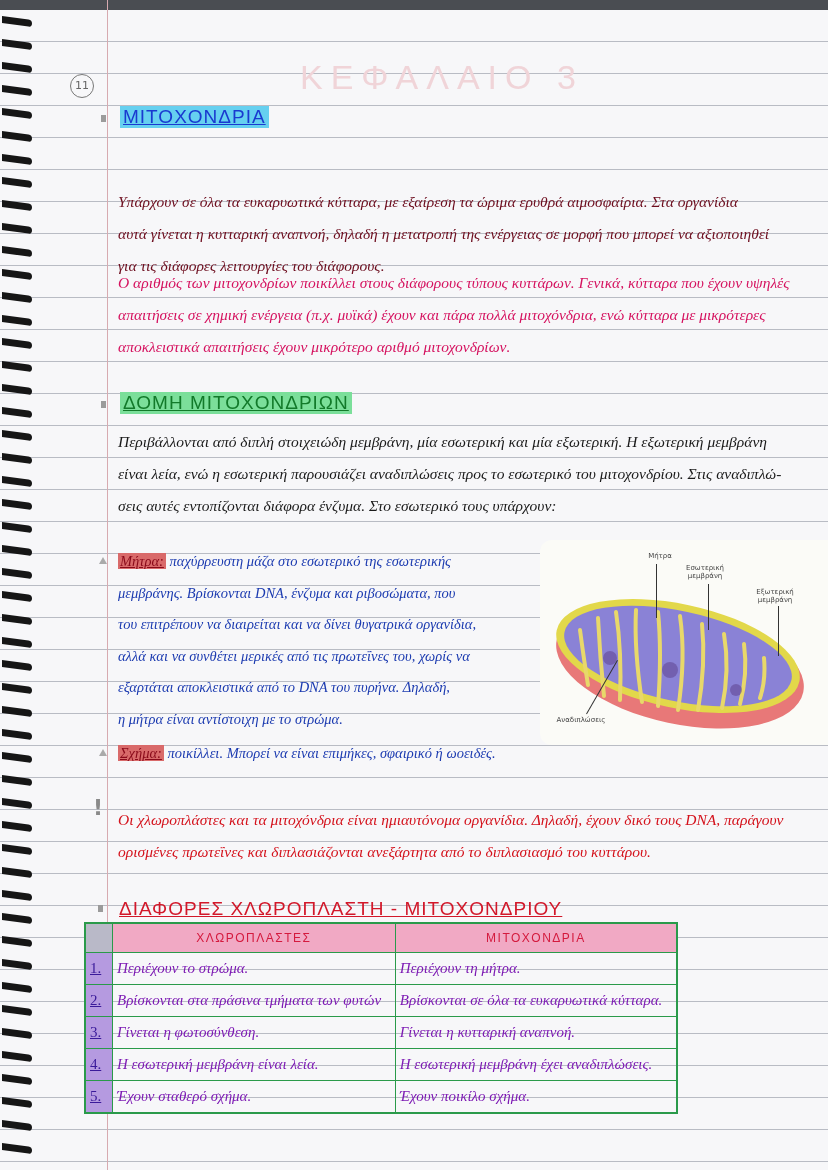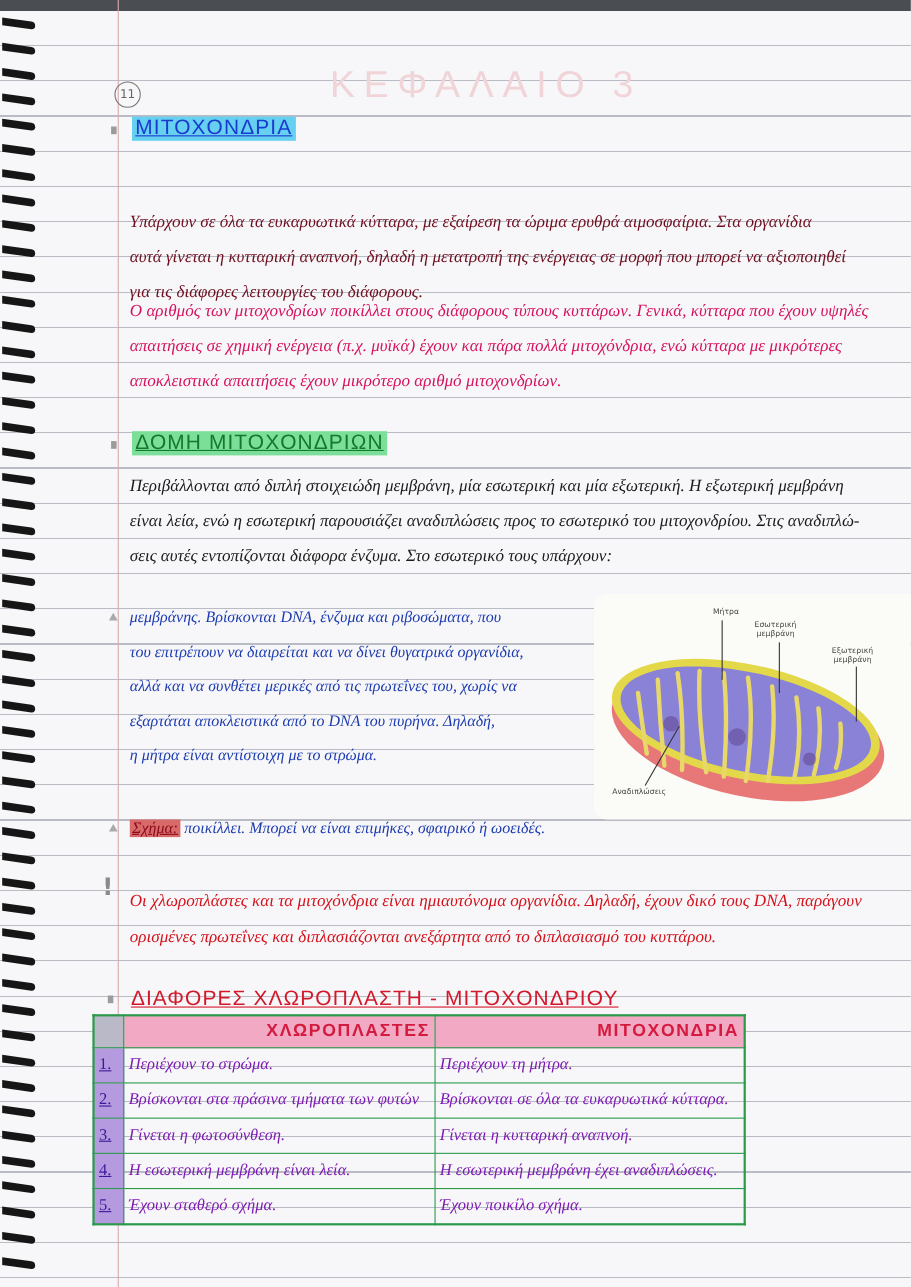--- a/index.html
+++ b/index.html
@@ -6,41 +6,41 @@
   body{width:828px;height:1170px;overflow:hidden;background:#f4f4f6;position:relative;font-family:"DejaVu Sans",sans-serif;}
   .page{position:absolute;left:0;top:0;width:828px;height:1170px;
     background-color:#f7f7f9;
     background-image:repeating-linear-gradient(to bottom, transparent 0, transparent 31px, #b9bcc4 31px, #b9bcc4 32px);
     background-position:0 10px;}
   .topband{position:absolute;left:0;top:0;width:828px;height:10px;background:#4a4d52;}
   .margin-line{position:absolute;left:107px;top:0;width:1px;height:1170px;background:#d7aab0;}
   .spiral{position:absolute;left:0;top:10px;width:34px;height:1160px;}
   .ring{position:absolute;left:2px;width:30px;height:7px;background:#161616;border-radius:0 6px 6px 0;transform:skewY(8deg);}
   .ghost{position:absolute;left:300px;top:58px;font-family:"Liberation Sans",sans-serif;font-size:34px;letter-spacing:8px;color:#f0d4d8;}
-  .pagenum{position:absolute;left:104px;top:74px;width:22px;height:22px;border:1.5px solid #777;border-radius:50%;font-size:11px;line-height:22px;text-align:center;color:#666;}
+  .pagenum{position:absolute;left:70px;top:74px;width:22px;height:22px;border:1.5px solid #777;border-radius:50%;font-size:11px;line-height:22px;text-align:center;color:#666;}
   .bullet{position:absolute;width:5px;height:7px;background:#9b9b9b;}
   .bullet.tri{width:0;height:0;background:none;border-left:4px solid transparent;border-right:4px solid transparent;border-bottom:7px solid #aaa;}
   .excl{position:absolute;font-size:22px;color:#8a8a8a;font-weight:bold;}
   .h{position:absolute;font-family:"Liberation Sans",sans-serif;font-size:19px;letter-spacing:1px;text-decoration:underline;padding:0 3px;}
   .h1{left:120px;top:106px;color:#1a3ad0;background:#66d0f0;}
   .h2{left:120px;top:392px;color:#127a2a;background:#7bdf9a;}
   .h3{left:116px;top:898px;color:#d2182a;}
   .p{position:absolute;font-family:"Liberation Serif",serif;font-style:italic;font-size:15.5px;line-height:32px;white-space:nowrap;}
   .maroon{color:#6d0d1e;margin-top:46px;}
   .magenta{color:#d5125f;}
   .black{color:#1a1a1a;}
   .blue{color:#1c3bb0;}
   .red{color:#d4121c;}
   .term{background:#d96a6a;color:#8a0a1a;text-decoration:underline;padding:0 2px;}
   .figure{position:absolute;left:540px;top:540px;width:288px;height:205px;background:#fbfbf7;border-radius:12px 0 0 12px;}
   .fig-label{position:absolute;font-size:7px;color:#444;text-align:center;line-height:8px;}
   .leader{position:absolute;width:1px;background:#333;}
   table.cmp{position:absolute;left:84px;top:922px;width:594px;border-collapse:collapse;border:2px solid #2a9a4a;}
   table.cmp td, table.cmp th{border:1.5px solid #2a9a4a;height:31px;padding:0 4px;font-family:"Liberation Serif",serif;font-style:italic;font-size:15px;color:#7d1bb4;text-align:left;white-space:nowrap;}
-  table.cmp th{font-style:normal;font-family:"Liberation Sans",sans-serif;font-weight:bold;color:#d41a3e;background:#f1a9c4;letter-spacing:1.5px;text-align:right;font-size:16px;height:28px;}
+  table.cmp th{font-style:normal;font-family:"Liberation Sans",sans-serif;font-weight:normal;color:#d41a3e;background:#f1a9c4;letter-spacing:1.5px;text-align:center;font-size:12px;height:28px;}
   table.cmp td.num{width:18px;background:#b59ae0;color:#3a1a9a;font-style:normal;text-decoration:underline;}
   table.cmp th.corner{width:18px;background:#b9b9c8;}
 </style>
 </head>
 <body>
 
 <div class="page">
   <div class="topband"></div>
   <div class="margin-line"></div>
 
@@ -116,20 +116,21 @@
   <div class="bullet" style="left:101px;top:401px"></div>
   <div class="h h2">ΔΟΜΗ ΜΙΤΟΧΟΝΔΡΙΩΝ</div>
   <div class="p black" style="left:118px;top:426px">
     <div>Περιβάλλονται από διπλή στοιχειώδη μεμβράνη, μία εσωτερική και μία εξωτερική. Η εξωτερική μεμβράνη</div>
     <div>είναι λεία, ενώ η εσωτερική παρουσιάζει αναδιπλώσεις προς το εσωτερικό του μιτοχονδρίου. Στις αναδιπλώ-</div>
     <div>σεις αυτές εντοπίζονται διάφορα ένζυμα. Στο εσωτερικό τους υπάρχουν:</div>
   </div>
 
   <div class="bullet tri" style="left:99px;top:557px"></div>
   <div class="p blue" style="left:118px;top:546px;font-size:14.5px;line-height:31.5px">
+    <div><span class="term">Μήτρα:</span> <span>παχύρρευστη μάζα στο εσωτερικό της εσωτερικής</span></div>
     <div>μεμβράνης. Βρίσκονται DNA, ένζυμα και ριβοσώματα, που</div>
     <div>του επιτρέπουν να διαιρείται και να δίνει θυγατρικά οργανίδια,</div>
     <div>αλλά και να συνθέτει μερικές από τις πρωτεΐνες του, χωρίς να</div>
     <div>εξαρτάται αποκλειστικά από το DNA του πυρήνα. Δηλαδή,</div>
     <div>η μήτρα είναι αντίστοιχη με το στρώμα.</div>
   </div>
 
   <div class="bullet tri" style="left:99px;top:749px"></div>
   <div class="p blue" style="left:118px;top:737px;font-size:14.5px">
     <span class="term">Σχήμα:</span>

